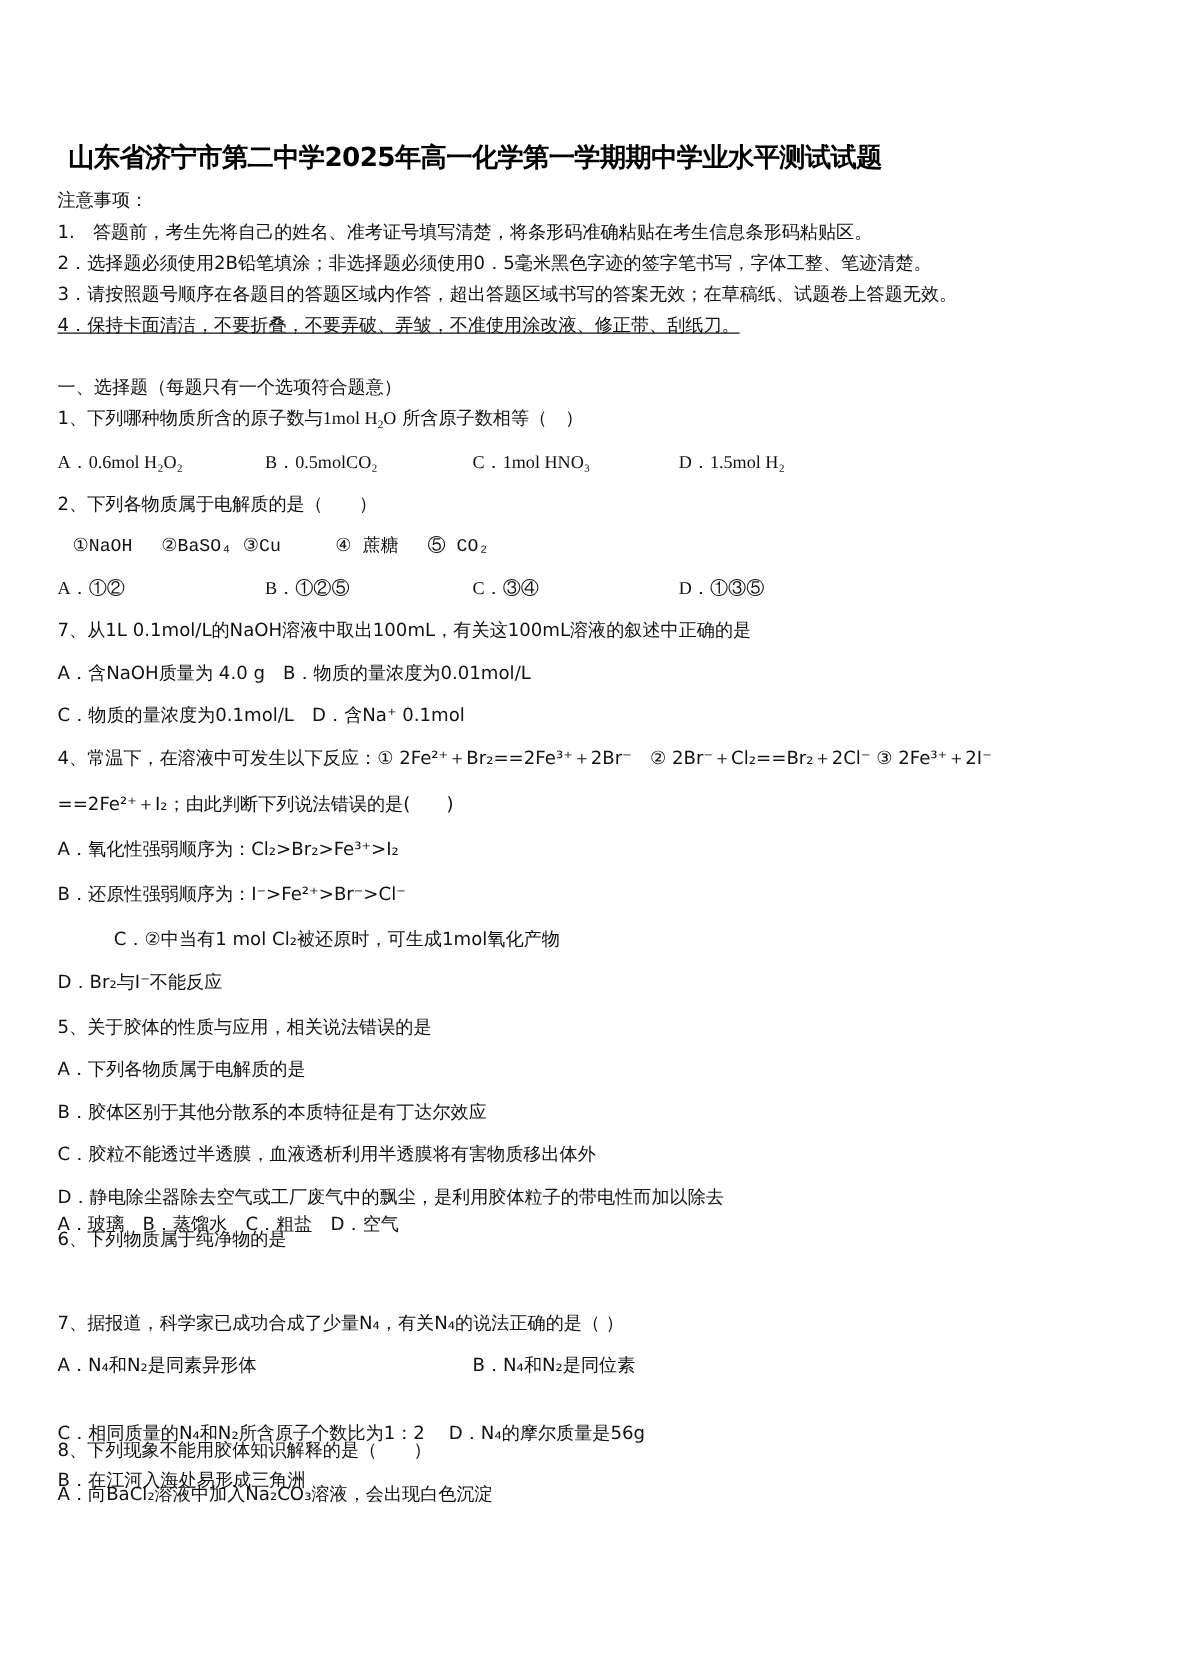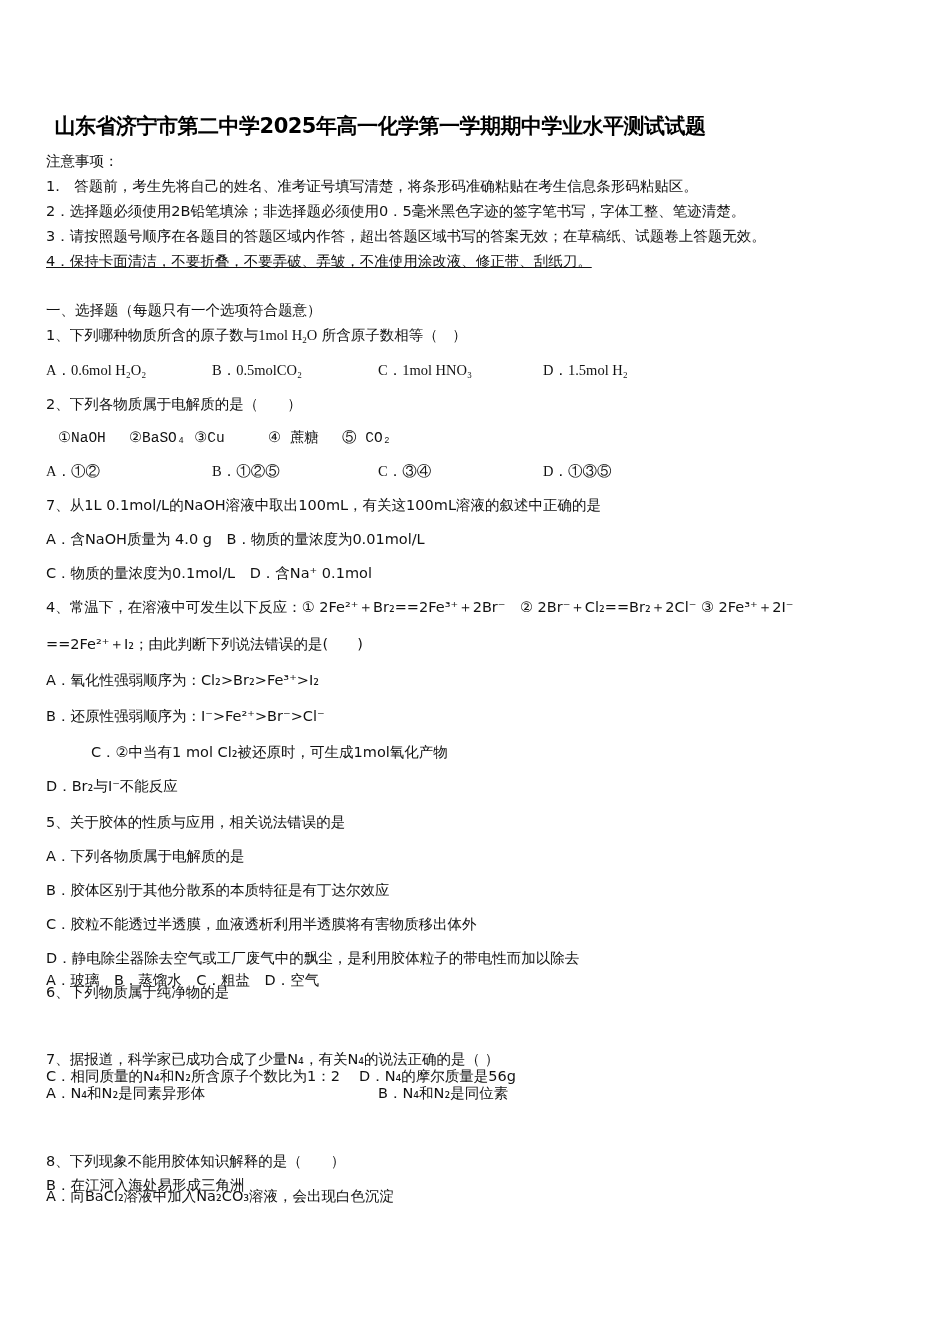--- a/index.html
+++ b/index.html
@@ -66,17 +66,17 @@
 <div class="line sans" style="top:948px;">D．静电除尘器除去空气或工厂废气中的飘尘，是利用胶体粒子的带电性而加以除去</div>
 
 <div class="line sans" style="top:982px;">6、下列物质属于纯净物的是</div>
 <div class="line sans" style="top:970px;">A．玻璃　B．蒸馏水　C．粗盐　D．空气</div>
 
 <div class="line sans" style="top:1049px;">7、据报道，科学家已成功合成了少量N₄，有关N₄的说法正确的是（ ）</div>
 <div class="line sans" style="top:1083px; width:860px;">
   <span class="col" style="left:0;">A．N₄和N₂是同素异形体</span>
   <span class="col" style="left:332px;">B．N₄和N₂是同位素</span>
 </div>
-<div class="line sans" style="top:1066px;">C．相同质量的N₄和N₂所含原子个数比为1：2　 D．N₄的摩尔质量是56g</div>
+<div class="line sans" style="top:1137px;">C．相同质量的N₄和N₂所含原子个数比为1：2　 D．N₄的摩尔质量是56g</div>
 
 <div class="line sans" style="top:1151px;">8、下列现象不能用胶体知识解释的是（　　）</div>
 <div class="line sans" style="top:1186px;">A．向BaCl₂溶液中加入Na₂CO₃溶液，会出现白色沉淀</div>
 <div class="line sans" style="top:1175px;">B．在江河入海处易形成三角洲</div>
 
 </body></html>

